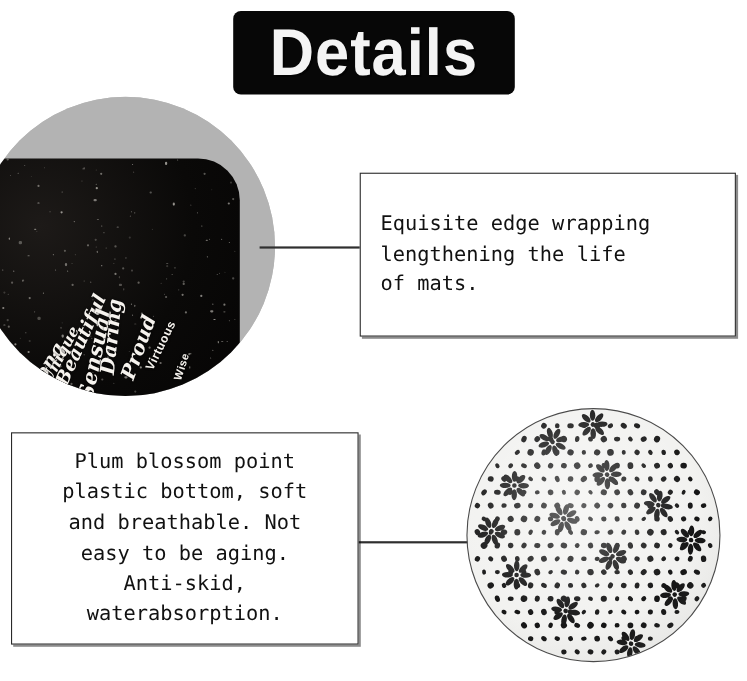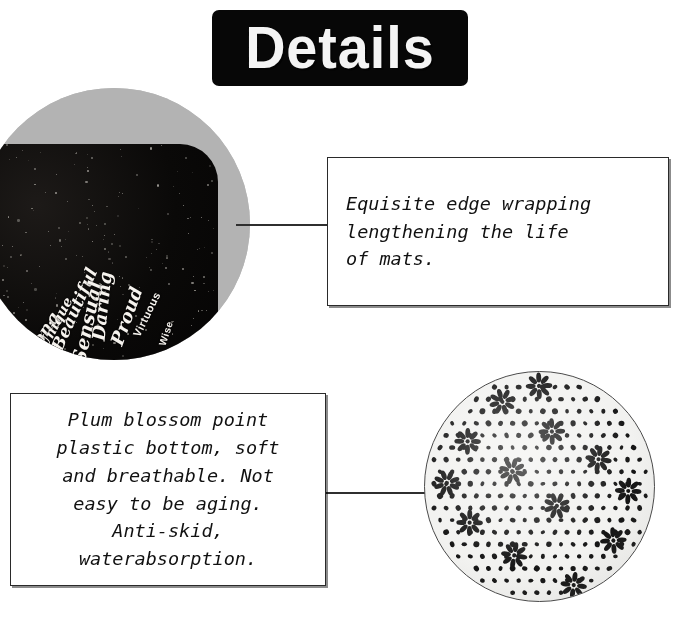--- a/index.html
+++ b/index.html
@@ -43,21 +43,20 @@
   
   .callout-box {
     position: absolute;
     background: #ffffff;
     border: 1.5px solid #2a2a2a;
     box-sizing: border-box;
     display: flex;
     align-items: center;
     justify-content: center;
     box-shadow: 2px 2px 0 rgba(0,0,0,0.45);
-    font-style: italic;
   }
   .callout-text {
     font-family: "DejaVu Sans Mono", monospace;
     font-size: 18.5px;
     line-height: 1.5;
     color: #111111;
     white-space: pre-line;
   }
   #callout-top {
     left: 327px;

